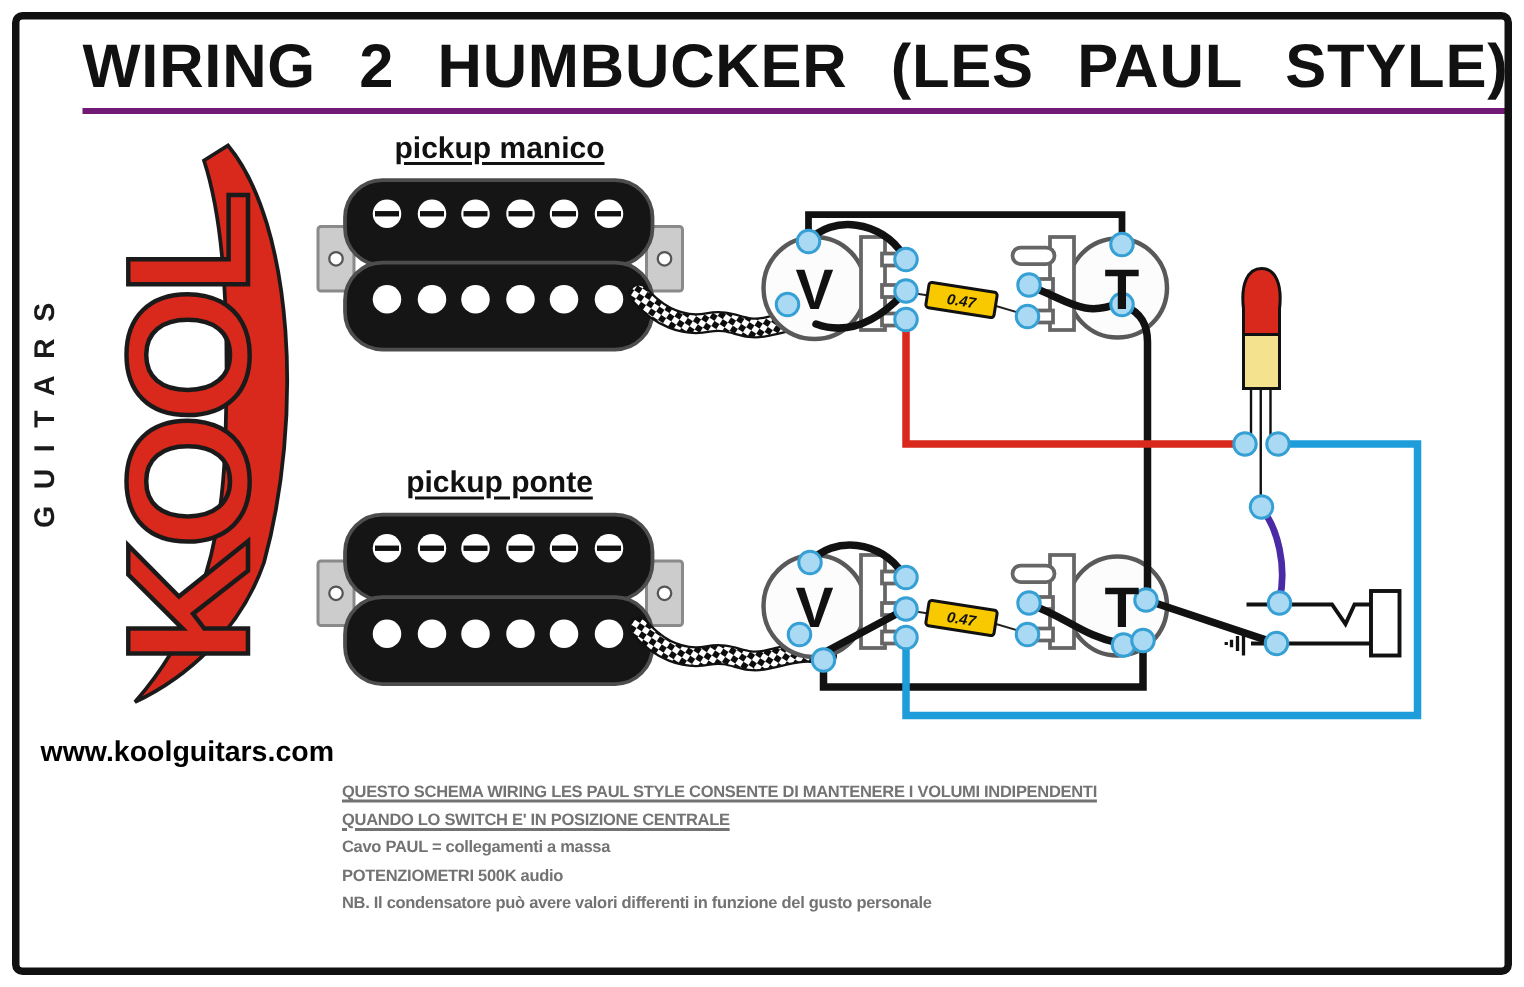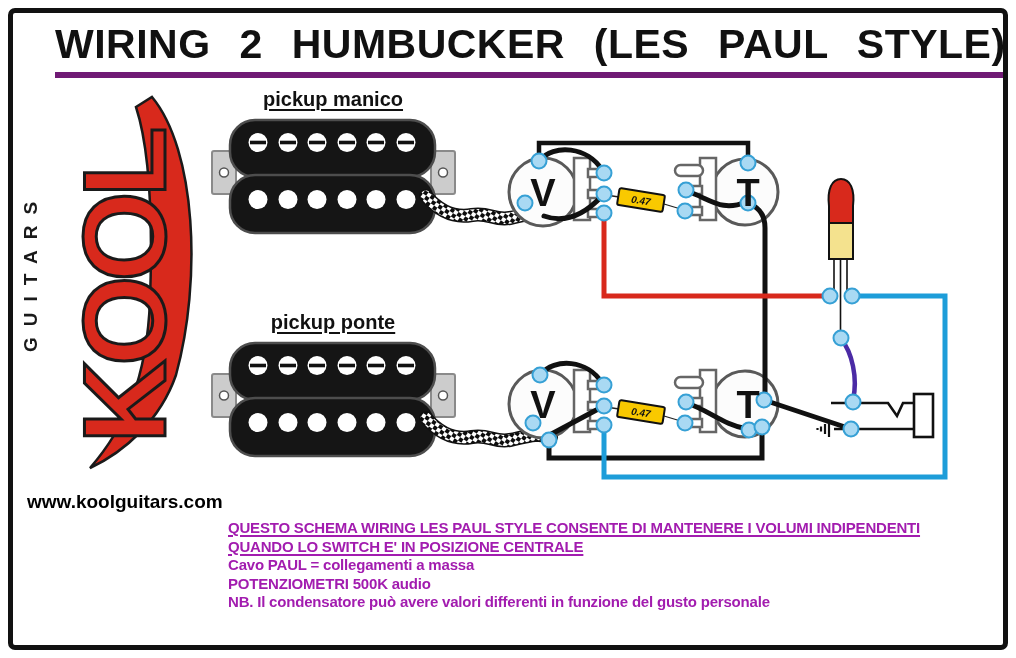--- a/index.html
+++ b/index.html
@@ -1,28 +1,28 @@
 <!DOCTYPE html>
 <html><head>
 <meta charset="utf-8">
 <style>
   html,body{margin:0;padding:0;background:#fff;}
   #stage{position:relative;width:1016px;height:658px;background:#fff;overflow:hidden;
          font-family:"Liberation Sans",sans-serif;}
   .frame{position:absolute;inset:8px;border:5px solid #111;border-radius:7px;pointer-events:none;}
   .title{position:absolute;left:55px;top:22px;margin:0;font-size:41px;font-weight:bold;color:#111;
          letter-spacing:.5px;word-spacing:17px;white-space:nowrap;
-         border-bottom:6px solid #701a75;padding-bottom:5px;line-height:1.1;}
+         border-bottom:4px solid #701a75;padding-bottom:5px;line-height:1.1;}
   .pickup-label{position:absolute;width:210px;text-align:center;font-size:20px;font-weight:bold;color:#111;
          text-decoration:underline;text-decoration-thickness:2px;text-underline-offset:3px;}
   #pl-neck{left:228px;top:88px;}
   #pl-bridge{left:228px;top:311px;}
   .website{position:absolute;left:27px;top:491px;font-size:19px;font-weight:bold;color:#000000;}
-  .notes{position:absolute;left:228px;top:519px;width:780px;font-size:15px;font-weight:bold;
-         color:#a21caf;line-height:18.6px;letter-spacing:-.2px;}
+  .notes{position:absolute;left:228px;top:519px;width:780px;font-size:11px;font-weight:bold;
+         color:#737373;line-height:18.6px;letter-spacing:-.2px;}
   .notes .u{text-decoration:underline;text-decoration-thickness:1.5px;text-underline-offset:2px;}
   .notes div{white-space:nowrap;}
   svg{position:absolute;left:0;top:0;}
   .logo-kool{position:absolute;left:-70px;top:203px;width:400px;height:170px;
          transform:rotate(-90deg);transform-origin:center;text-align:center;
          font-size:116px;font-weight:bold;line-height:160px;letter-spacing:-6px;
          color:#d8291c;-webkit-text-stroke:3px #1a1a1a;}
   .logo-guitars{position:absolute;left:20px;top:100px;height:252px;
          writing-mode:vertical-rl;transform:rotate(180deg);
          font-size:19px;font-weight:600;letter-spacing:11px;color:#1a1a1a;}

